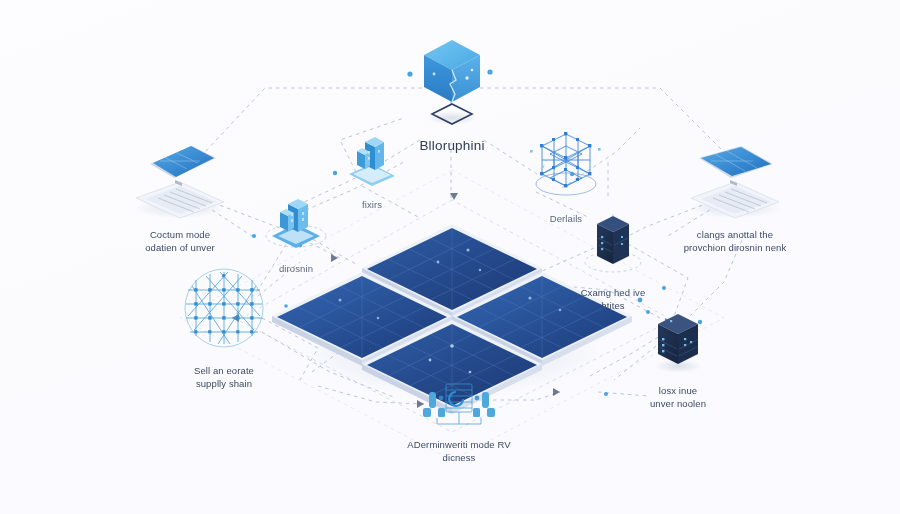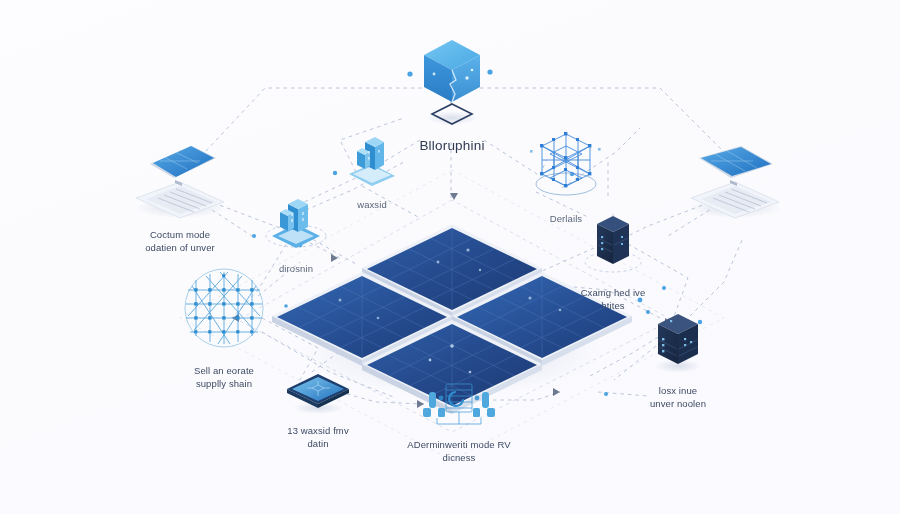--- a/index.html
+++ b/index.html
@@ -328,20 +328,22 @@
         <polygon points="55,38 62,41 62,44 55,41" fill="#aeb9cc"></polygon>
         <polygon points="24,16 66,4 98,22 56,36" fill="#cfd8e6"></polygon>
         <polygon points="26,16 66,5 96,22 57,34" fill="url(#screenG)"></polygon>
         <g stroke="#bfe0f7" stroke-width="0.6" opacity="0.6">
           <line x1="40" y1="12" x2="70" y2="29"></line>
           <line x1="52" y1="9" x2="82" y2="26"></line>
           <line x1="36" y1="19" x2="78" y2="19"></line>
         </g>
       </svg>
     </span>
+    <span class="label">clangs anottal the
+provchion dirosnin nenk</span>
   </div>
 
   <div class="node" style="left:248px; top:192px; width:96px;">
     <span class="glyph">
       <svg width="72" height="62" viewBox="0 0 72 62">
         <ellipse cx="36" cy="44" rx="30" ry="11" fill="none" stroke="#b9c6dd" stroke-width="0.8" stroke-dasharray="3 3"></ellipse>
         <polygon points="36,32 60,44 36,56 12,44" fill="#5cb0e8"></polygon>
         <polygon points="36,36 54,44 36,52 18,44" fill="#bfe1f7"></polygon>
         <polygon points="28,12 38,17 38,40 28,35" fill="#2e8ed0"></polygon>
         <polygon points="38,17 48,12 48,35 38,40" fill="#6cbcec"></polygon>
@@ -371,21 +373,21 @@
         <polygon points="20,19 28,23 28,37 20,33" fill="#3d9bd8"></polygon>
         <polygon points="28,23 33,20 33,34 28,37" fill="#7cc3ee"></polygon>
         <polygon points="20,19 25,16 33,20 28,23" fill="#b0e0f8"></polygon>
         <g fill="#ecf8ff" opacity="0.65">
           <rect x="31" y="19" width="1.8" height="2.6"></rect>
             <rect x="31" y="25" width="1.8" height="2.6"></rect>
           <rect x="41" y="18" width="1.8" height="2.6"></rect>
         </g>
       </svg>
     </span>
-    <span class="label soft">waxsid</span>
+    <span class="label soft">fixirs</span>
   </div>
 
   <div class="node" style="left:516px; top:126px; width:100px;">
     <span class="glyph">
       <svg width="92" height="78" viewBox="0 0 92 78">
         <ellipse cx="46" cy="58" rx="30" ry="11" fill="none" stroke="#93b6da" stroke-width="0.9"></ellipse>
         <g stroke="#2f7fd6" stroke-width="0.9" fill="none" opacity="0.9">
 
           <polygon points="46,8 70,20 46,32 22,20"></polygon>
           <polygon points="46,20 62,28 46,36 30,28"></polygon>
@@ -530,40 +532,20 @@
           <line x1="19" y1="41" x2="37" y2="50"></line>
           <line x1="39" y1="43" x2="57" y2="34"></line>
           <line x1="39" y1="50" x2="57" y2="41"></line>
         </g>
       </svg>
     </span>
     <span class="label">losx inue
 unver noolen</span>
   </div>
 
-  <div class="node" style="left:260px; top:368px; width:116px;">
-    <span class="glyph">
-      <svg width="78" height="48" viewBox="0 0 78 48">
-        <ellipse cx="39" cy="40" rx="26" ry="6" fill="url(#shadowRad)"></ellipse>
-        <polygon points="39,6 70,21 39,36 8,21" fill="#1e3f6e"></polygon>
-        <polygon points="39,9 65,21 39,33 13,21" fill="url(#chipG)"></polygon>
-        <polygon points="39,36 70,21 70,25 39,40" fill="#16304f"></polygon>
-        <polygon points="8,21 39,36 39,40 8,25" fill="#1b3a60"></polygon>
-        <g stroke="#bfe3f8" stroke-width="0.7" opacity="0.85" fill="none">
-          <path d="M33 20 L39 17 L45 20 L39 23 Z"></path>
-          <line x1="39" y1="17" x2="39" y2="13"></line>
-          <line x1="39" y1="23" x2="39" y2="28"></line>
-          <line x1="33" y1="20" x2="28" y2="20"></line>
-          <line x1="45" y1="20" x2="51" y2="20"></line>
-        </g>
-      </svg>
-    </span>
-    <span class="label">13 waxsid fmv
-datin</span>
-  </div>
 
   <div class="node" style="left:388px; top:378px; width:142px;">
     <span class="glyph">
       <svg width="92" height="52" viewBox="0 0 92 52">
         <g stroke="#3a98d6" stroke-width="0.8" fill="none" opacity="0.9">
           <rect x="33" y="6" width="26" height="28" rx="1.5"></rect>
           <line x1="33" y1="12" x2="59" y2="12"></line>
           <line x1="33" y1="18" x2="59" y2="18"></line>
           <line x1="33" y1="24" x2="59" y2="24"></line>
           <line x1="33" y1="30" x2="59" y2="30"></line>

